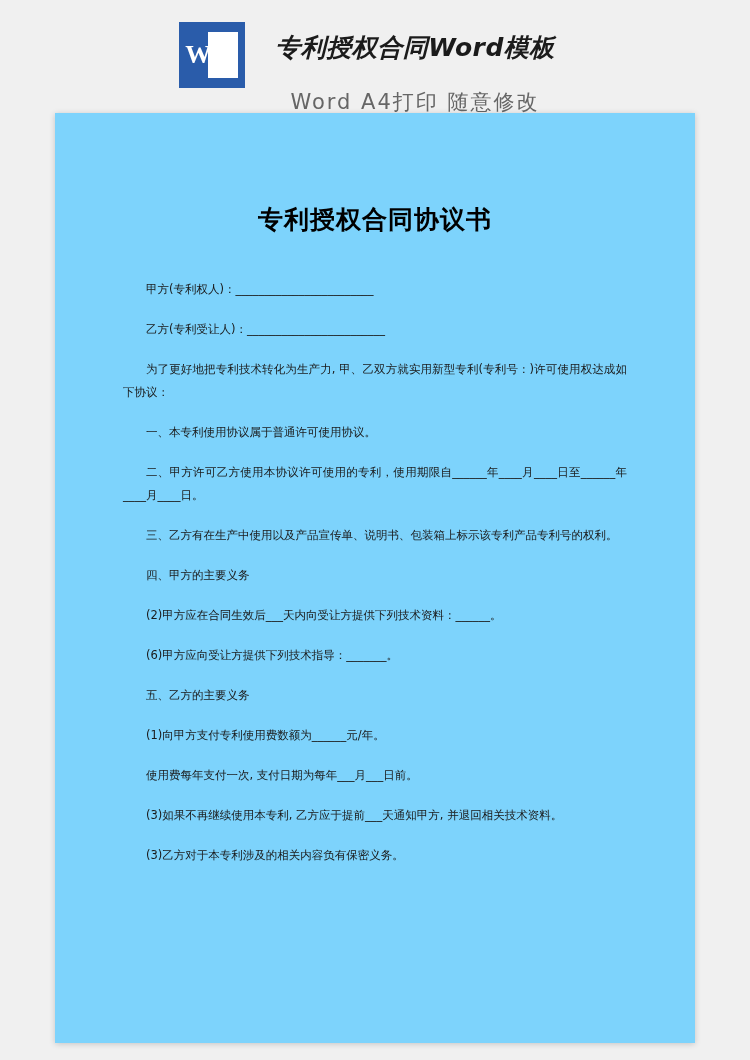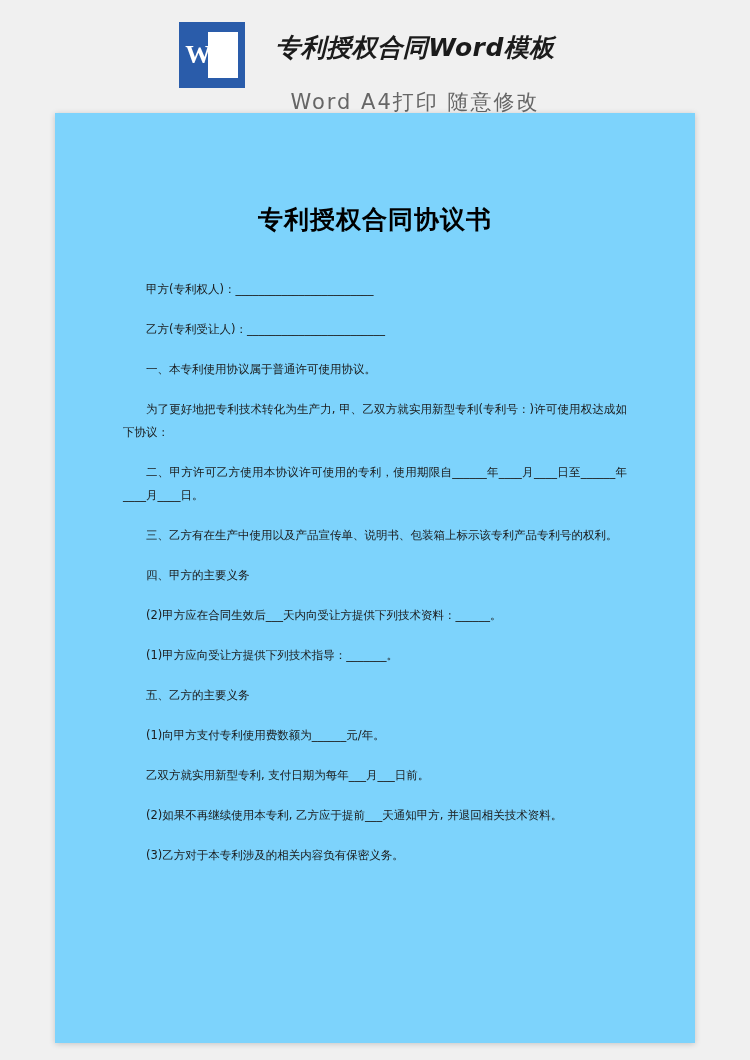--- a/index.html
+++ b/index.html
@@ -145,28 +145,28 @@
       <h1 class="header-title">专利授权合同Word模板</h1>
       <div class="header-sub">Word  A4打印  随意修改</div>
     </div>
   </div>
 
   <div class="paper">
     <h2 class="doc-title">专利授权合同协议书</h2>
     <div class="doc-body">
       <p class="para">甲方(专利权人)：________________________</p>
       <p class="para">乙方(专利受让人)：________________________</p>
+      <p class="para">为了更好地把专利技术转化为生产力, 甲、乙双方就实用新型专利(专利号：)许可使用权达成如下协议：</p>
       <p class="para">一、本专利使用协议属于普通许可使用协议。</p>
-      <p class="para">为了更好地把专利技术转化为生产力, 甲、乙双方就实用新型专利(专利号：)许可使用权达成如下协议：</p>
       <p class="para">二、甲方许可乙方使用本协议许可使用的专利，使用期限自______年____月____日至______年____月____日。</p>
       <p class="para">三、乙方有在生产中使用以及产品宣传单、说明书、包装箱上标示该专利产品专利号的权利。</p>
       <p class="para">四、甲方的主要义务</p>
       <p class="para">(2)甲方应在合同生效后___天内向受让方提供下列技术资料：______。</p>
-      <p class="para">(1)甲方应向受让方提供下列技术指导：_______。</p>
+      <p class="para">(6)甲方应向受让方提供下列技术指导：_______。</p>
       <p class="para">五、乙方的主要义务</p>
       <p class="para">(1)向甲方支付专利使用费数额为______元/年。</p>
-      <p class="para">乙双方就实用新型专利, 支付日期为每年___月___日前。</p>
-      <p class="para">(2)如果不再继续使用本专利, 乙方应于提前___天通知甲方, 并退回相关技术资料。</p>
+      <p class="para">使用费每年支付一次, 支付日期为每年___月___日前。</p>
+      <p class="para">(3)如果不再继续使用本专利, 乙方应于提前___天通知甲方, 并退回相关技术资料。</p>
       <p class="para">(3)乙方对于本专利涉及的相关内容负有保密义务。</p>
     </div>
   </div>
 
 </div>
 
 </body></html>

